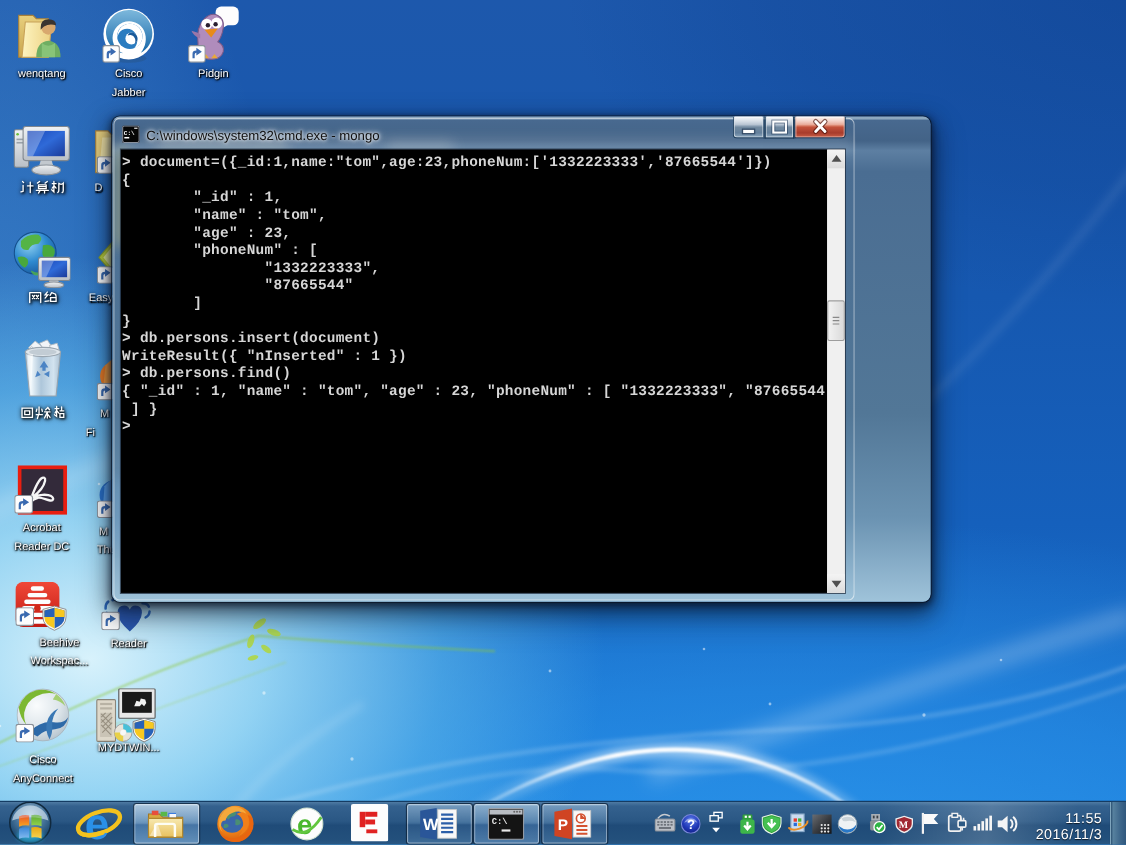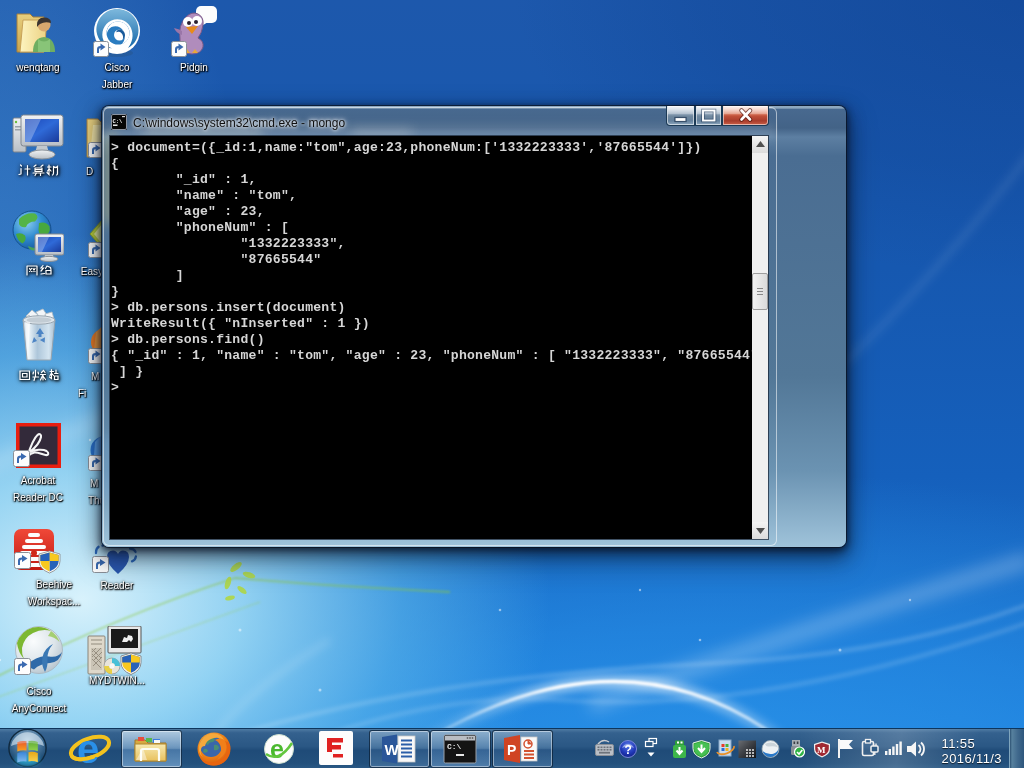--- a/index.html
+++ b/index.html
@@ -42,21 +42,21 @@
 #bcls{left:620px;width:47px;border-radius:0 0 4px 0;background:linear-gradient(#f2c4b2 0%,#e08a72 40%,#c2513a 52%,#a83c2c 78%,#cc6048 100%);}
 
 #tbar{position:absolute;left:0;top:729px;width:1024px;height:39px;
  background:linear-gradient(to bottom,#4f7ba3 0%,#34618e 10%,#2a5784 45%,#1f4b78 55%,#23507c 88%,#2a5884 100%);
  box-shadow:0 -1px 0 #0e355c;}
 #tbar .sheen2{position:absolute;left:800px;top:0;width:220px;height:39px;
  background:linear-gradient(100deg,rgba(255,255,255,0) 0%,rgba(255,255,255,.17) 45%,rgba(255,255,255,0) 80%);}
 .tbtn{position:absolute;top:1px;height:36px;border-radius:3px;border:1px solid rgba(12,35,60,.85);
  background:linear-gradient(to bottom,rgba(185,215,240,.5) 0%,rgba(120,165,205,.35) 48%,rgba(70,115,165,.3) 52%,rgba(110,155,200,.35) 100%);
  box-shadow:inset 0 0 0 1px rgba(255,255,255,.45);}
-#clock{position:absolute;right:22px;top:7px;color:#fff;font-size:13px;text-align:left;line-height:15px;letter-spacing:.4px;text-shadow:0 1px 1px rgba(0,0,0,.7);}
+#clock{position:absolute;right:22px;top:7px;color:#fff;font-size:13px;text-align:right;line-height:15px;letter-spacing:.4px;text-shadow:0 1px 1px rgba(0,0,0,.7);}
 #showdesk{position:absolute;right:0;top:0;width:15px;height:39px;
  background:linear-gradient(90deg,#16395c, #57819e 20%, #3f688c 60%, #2e567c);box-shadow:inset 1px 0 0 #7fa5bd;}
 </style></head>
 <body>
 <div id="desk">
   <svg class="abs" width="1024" height="768" style="left:0;top:0">
 
     <path d="M -20,470 Q 300,330 560,290" stroke="rgba(255,255,255,.20)" stroke-width="14" fill="none" filter="url(#b8)"></path>
     <path d="M 1030,560 Q 800,630 590,705" stroke="rgba(255,255,255,.25)" stroke-width="16" fill="none" filter="url(#b8)"></path>
     <path d="M 700,490 Q 900,330 1040,140" stroke="rgba(255,255,255,.10)" stroke-width="6" fill="none" filter="url(#b4)"></path>

